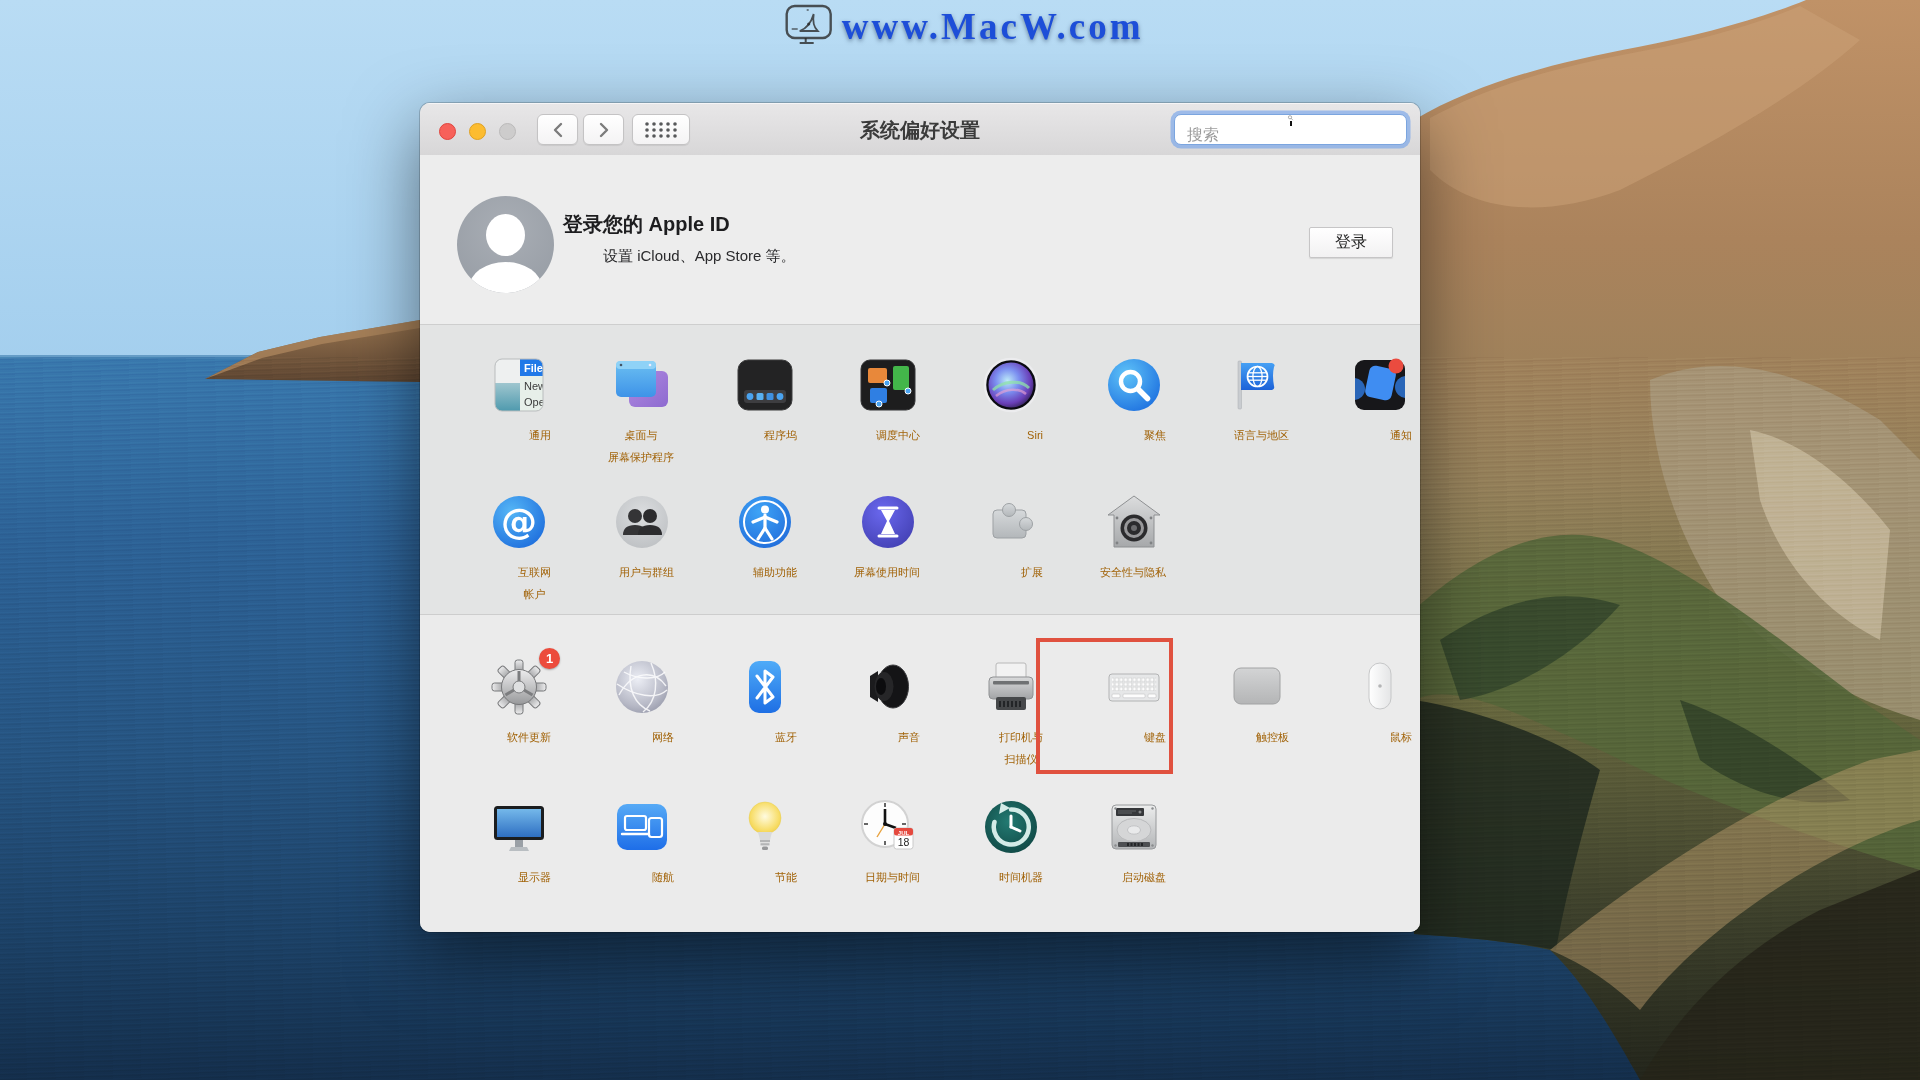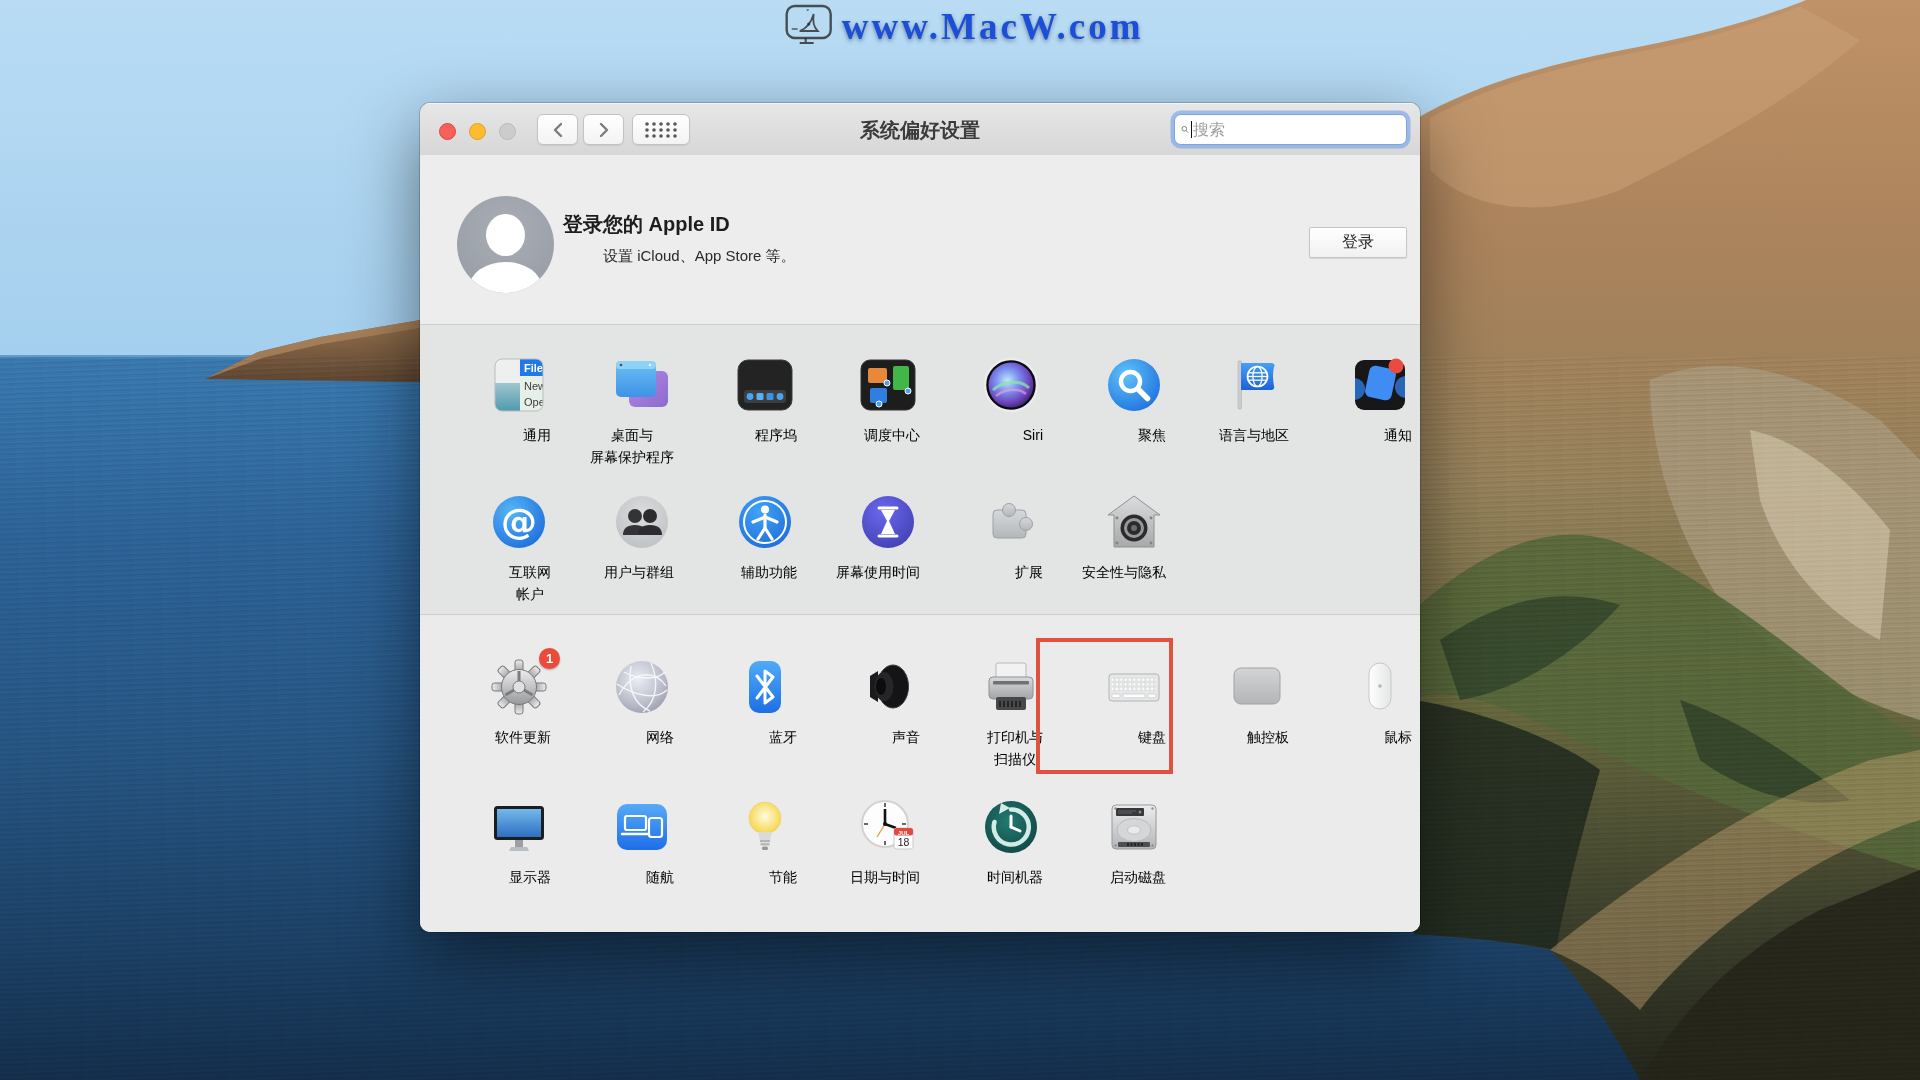--- a/index.html
+++ b/index.html
@@ -38,55 +38,55 @@
     border-radius:6px; display:flex; align-items:center; justify-content:center;
     box-shadow:0 1px 1px rgba(0,0,0,.08); }
   .nav-btn { width:41px; }
   .grid-btn { position:absolute; left:212px; top:11px; width:58px; }
 
   .win-title { position:absolute; left:0; right:0; top:14px; text-align:center;
     font-size:20px; font-weight:700; color:#3b3b3b; }
 
   .search-field { position:absolute; right:13px; top:11px; width:233px; height:31px;
     background:#fff; border:1px solid #7ba5df; border-radius:7px;
-    box-shadow:0 0 0 3.5px rgba(110,160,235,.6); display:flex; align-items:center; padding:0 6px; }
+    box-shadow:0 0 0 3.5px rgba(110,160,235,.6); display:flex; align-items:center; padding:0 6px;flex-direction:column; }
   .search-field input { border:none; outline:none; flex:1; font-size:16px; color:#222;
     font-family:"Liberation Sans",sans-serif; background:transparent; }
   .search-field input::placeholder { color:#9d9d9d; }
   .caret { width:2px; height:17px; background:#111; margin:0 1px 0 2px; }
 
   
   .section { position:absolute; left:0; right:0; }
   #sec-appleid { top:52px; height:170px; background:#ededed; border-bottom:1px solid #cecece;padding-left:28px; }
   #sec-mid     { top:222px; height:290px; background:#e3e4e4; border-bottom:1px solid #cdcdcd; }
   #sec-bottom  { top:512px; height:317px; background:#ebebeb; }
 
   .avatar { position:absolute; left:37px; top:41px; width:97px; height:97px; border-radius:50%;
     background:radial-gradient(circle at 50% 35%, #a9aeb5, #959ba3); overflow:hidden; }
   .avatar .head { position:absolute; left:29px; top:18px; width:39px; height:42px; border-radius:50%; background:#fff; }
   .avatar .torso { position:absolute; left:12px; top:66px; width:73px; height:52px; border-radius:50%; background:#fff; }
 
   .appleid-texts { position:absolute; left:143px; top:56px; }
   .appleid-title { font-size:20px; font-weight:700; color:#1d1d1f; margin-bottom:9px; }
   .appleid-sub { font-size:15px; color:#2a2a2c;margin-left:40px; }
 
-  .signin-btn { position:absolute; left:889px; top:72px; width:98px; height:31px;
+  .signin-btn { position:absolute; left:889px; top:72px; width:84px; height:31px;
     background:linear-gradient(#ffffff,#f2f1f2); border:1px solid #c6c5c6; border-radius:2px;
     font-size:16px; color:#1e1e1e; display:flex; align-items:center; justify-content:center;
     box-shadow:0 1px 1px rgba(0,0,0,.1); }
 
   
   .icon-row { position:absolute; left:8px; display:grid; grid-template-columns:repeat(8,123px); }
   #row-0 { top:28px; }  #row-1 { top:165px; }
   #row-2 { top:40px; }  #row-3 { top:180px; }
 
   .tile { position:relative; width:123px; display:flex; flex-direction:column; align-items:flex-end; cursor:default; }
   .tile-icon { position:relative; width:64px; height:64px; }
   .tile-icon svg { width:64px; height:64px; display:block; }
-  .tile-label { margin-top:7px; font-size:14px; line-height:22px; color:#000000;
+  .tile-label { margin-top:7px; font-size:11px; line-height:22px; color:#a16207;
     text-align:center; white-space:pre-line; }
   .badge { position:absolute; top:-7px; right:-9px; min-width:21px; height:21px; border-radius:11px;
     background:#ec4b3c; color:#fff; font-size:13px; font-weight:700; display:flex;
     align-items:center; justify-content:center; box-shadow:0 1px 2px rgba(0,0,0,.3); }
   .hl-box { position:absolute; left:-7px; top:-17px; width:137px; height:136px;
     border:4px solid #e0513f; z-index:5; }
 </style>
 </head>
 <body>
 

